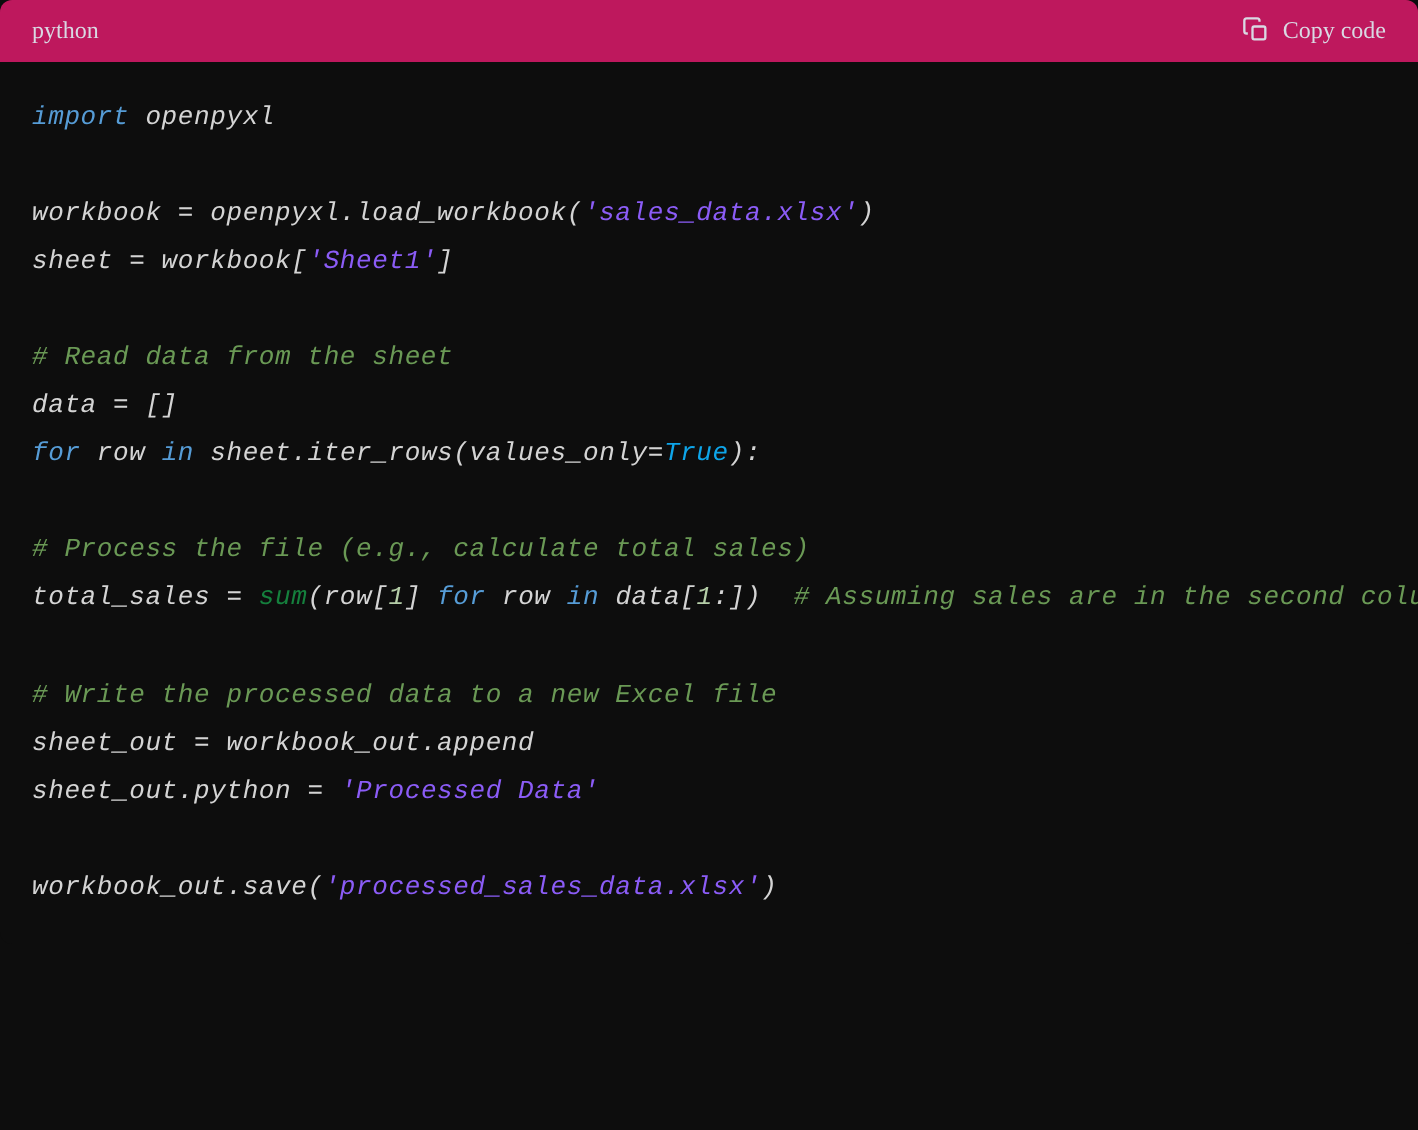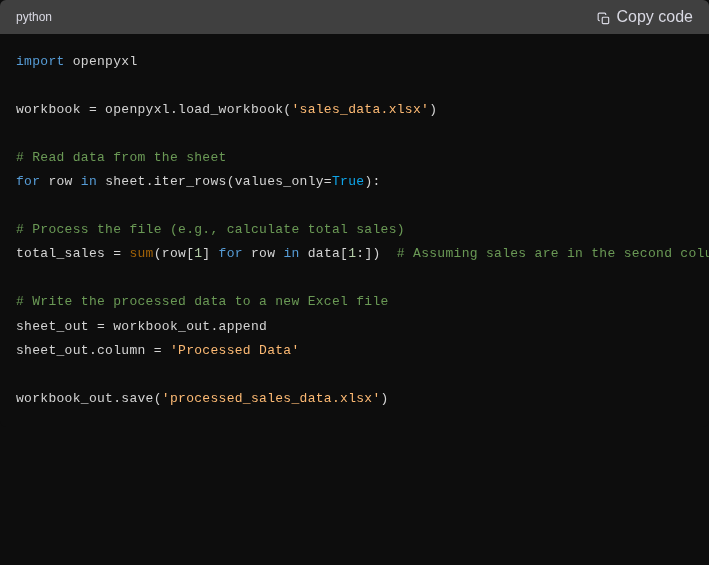--- a/index.html
+++ b/index.html
@@ -15,59 +15,60 @@
     }
     .code-block {
       background-color: #0d0d0d;
       border-radius: 6px;
       overflow: hidden;
     }
     .code-header {
       display: flex;
       justify-content: space-between;
       align-items: center;
-      background-color: #404040;
+      background-color: #be185d;
       padding: 8px 16px;
-      font-family: Liberation Sans, sans-serif;
+      font-family: Liberation Serif, serif;
       font-size: 12px;
       color: #d9d9e3;
     }
     .language-label {
       color: #d9d9e3;
     }
     .copy-button {
       display: flex;
-      align-items: flex-end;
+      align-items: flex-start;
       gap: 6px;
       background: none;
       border: none;
       color: #d9d9e3;
       cursor: pointer;
-      font-size: 16px;
+      font-size: 12px;
       font-family: inherit;
     }
     .copy-icon {
       width: 14px;
       height: 14px;
     }
     .code-content {
       padding: 16px;
       font-size: 13px;
       line-height: 1.85;
       color: #ffffff;
       letter-spacing: 0.3px;
       overflow-x: auto;
     }
     .code-line {
       white-space: pre;
+      font-style: italic;
     }
     .kw { color: #569cd6; }
-    .str { color: #fdba74; }
+    .str { color: #8b5cf6; }
     .com { color: #6a9955; }
-    .fn { color: #a16207; }
+    .fn { color: #15803d; }
     .num { color: #b5cea8; }
     .bool { color: #0ea5e9; }
     .txt { color: #d4d4d4; }
   </style>
 </head>
 <body>
 
 <div class="code-block">
   <div class="code-header">
     <span class="language-label">python</span>
@@ -76,26 +77,28 @@
         <rect x="9" y="9" width="11" height="11" rx="1.5"></rect>
         <path d="M5 15H4a2 2 0 0 1-2-2V4a2 2 0 0 1 2-2h9a2 2 0 0 1 2 2v1"></path>
       </svg>
       <span>Copy code</span>
     </button>
   </div>
   <div class="code-content" id="code-root">
       <div class="code-line"><span class="kw">import</span><span class="txt"> openpyxl</span></div>
       <div class="code-line">&nbsp;</div>
       <div class="code-line"><span class="txt">workbook = openpyxl.load_workbook(</span><span class="str">'sales_data.xlsx'</span><span class="txt">)</span></div>
+      <div class="code-line"><span class="txt">sheet = workbook[</span><span class="str">'Sheet1'</span><span class="txt">]</span></div>
       <div class="code-line">&nbsp;</div>
       <div class="code-line"><span class="com"># Read data from the sheet</span></div>
+      <div class="code-line"><span class="txt">data = []</span></div>
       <div class="code-line"><span class="kw">for</span><span class="txt"> row </span><span class="kw">in</span><span class="txt"> sheet.iter_rows(values_only=</span><span class="bool">True</span><span class="txt">):</span></div>
       <div class="code-line">&nbsp;</div>
       <div class="code-line"><span class="com"># Process the file (e.g., calculate total sales)</span></div>
       <div class="code-line"><span class="txt">total_sales = </span><span class="fn">sum</span><span class="txt">(row[</span><span class="num">1</span><span class="txt">] </span><span class="kw">for</span><span class="txt"> row </span><span class="kw">in</span><span class="txt"> data[</span><span class="num">1</span><span class="txt">:])  </span><span class="com"># Assuming sales are in the second column</span></div>
       <div class="code-line">&nbsp;</div>
       <div class="code-line"><span class="com"># Write the processed data to a new Excel file</span></div>
       <div class="code-line"><span class="txt">sheet_out = workbook_out.append</span></div>
-      <div class="code-line"><span class="txt">sheet_out.column = </span><span class="str">'Processed Data'</span></div>
+      <div class="code-line"><span class="txt">sheet_out.python = </span><span class="str">'Processed Data'</span></div>
       <div class="code-line">&nbsp;</div>
       <div class="code-line"><span class="txt">workbook_out.save(</span><span class="str">'processed_sales_data.xlsx'</span><span class="txt">)</span></div>
     </div>
 </div>
 
 </body></html>

